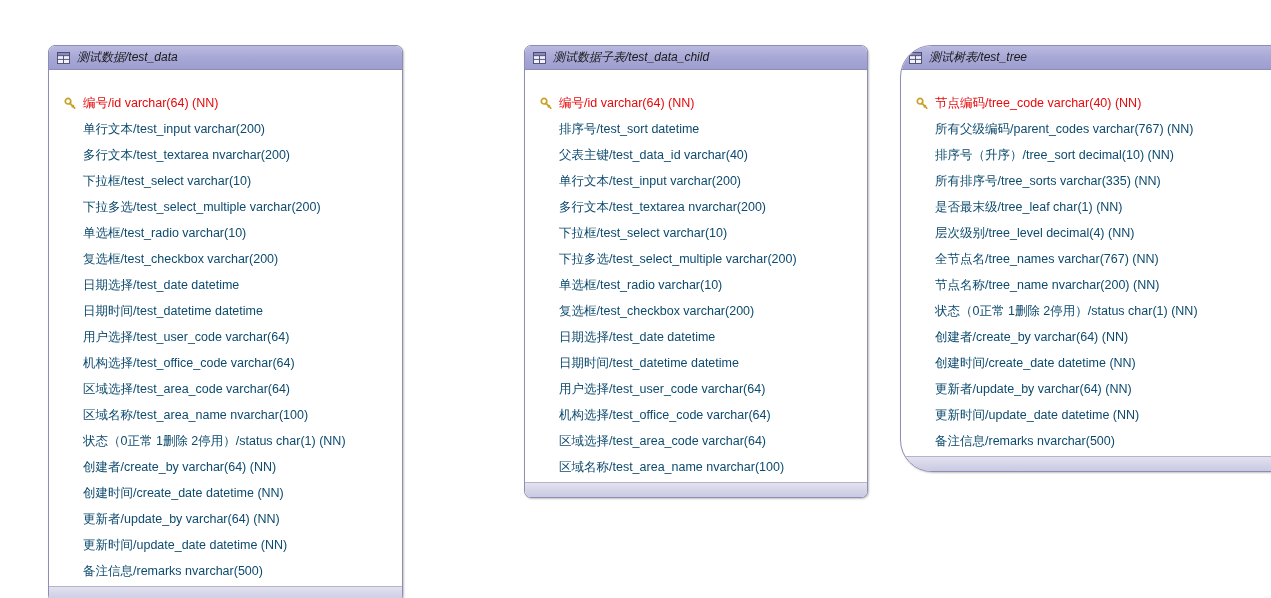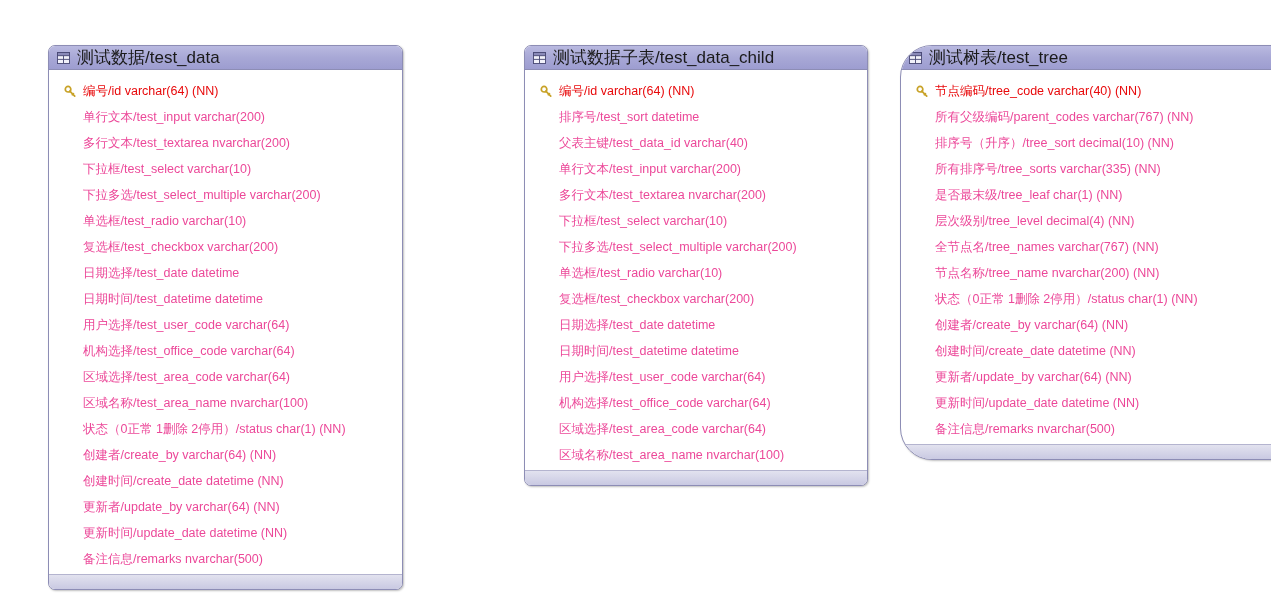--- a/index.html
+++ b/index.html
@@ -32,45 +32,46 @@
     display: flex;
     align-items: center;
     gap: 7px;
     height: 24px;
     padding: 0 8px;
     background: linear-gradient(to bottom, #b9b9e0 0%, #a8a8d6 50%, #9d9dd0 100%);
     border-bottom: 1px solid #8d8db5;
     box-sizing: border-box;
   }
   .table-title {
-    font-size: 17px;
+    font-size: 12px;
     color: #1a1a1a;
     white-space: nowrap;
+    font-style: italic;
   }
   .table-icon svg { display: block; }
   .rows {
-    padding: 8px 0 2px 0;
+    padding: 20px 0 2px 0;
   }
   .row {
     display: flex;
     align-items: center;
     height: 26px;
     padding: 0 8px;
     box-sizing: border-box;
   }
   .row-key {
     width: 26px;
     flex: 0 0 26px;
     display: flex;
     align-items: center;
     justify-content: center;
   }
   .row-label {
     font-size: 12.5px;
-    color: #ec4899;
+    color: #0c4a6e;
     white-space: nowrap;
   }
   .row.pk .row-label {
     color: #e8090b;
   }
   .table-footer {
     height: 14px;
     background: linear-gradient(to bottom, #e2e2ef 0%, #c9c9e2 100%);
     border-top: 1px solid #b4b4cf;
   }

